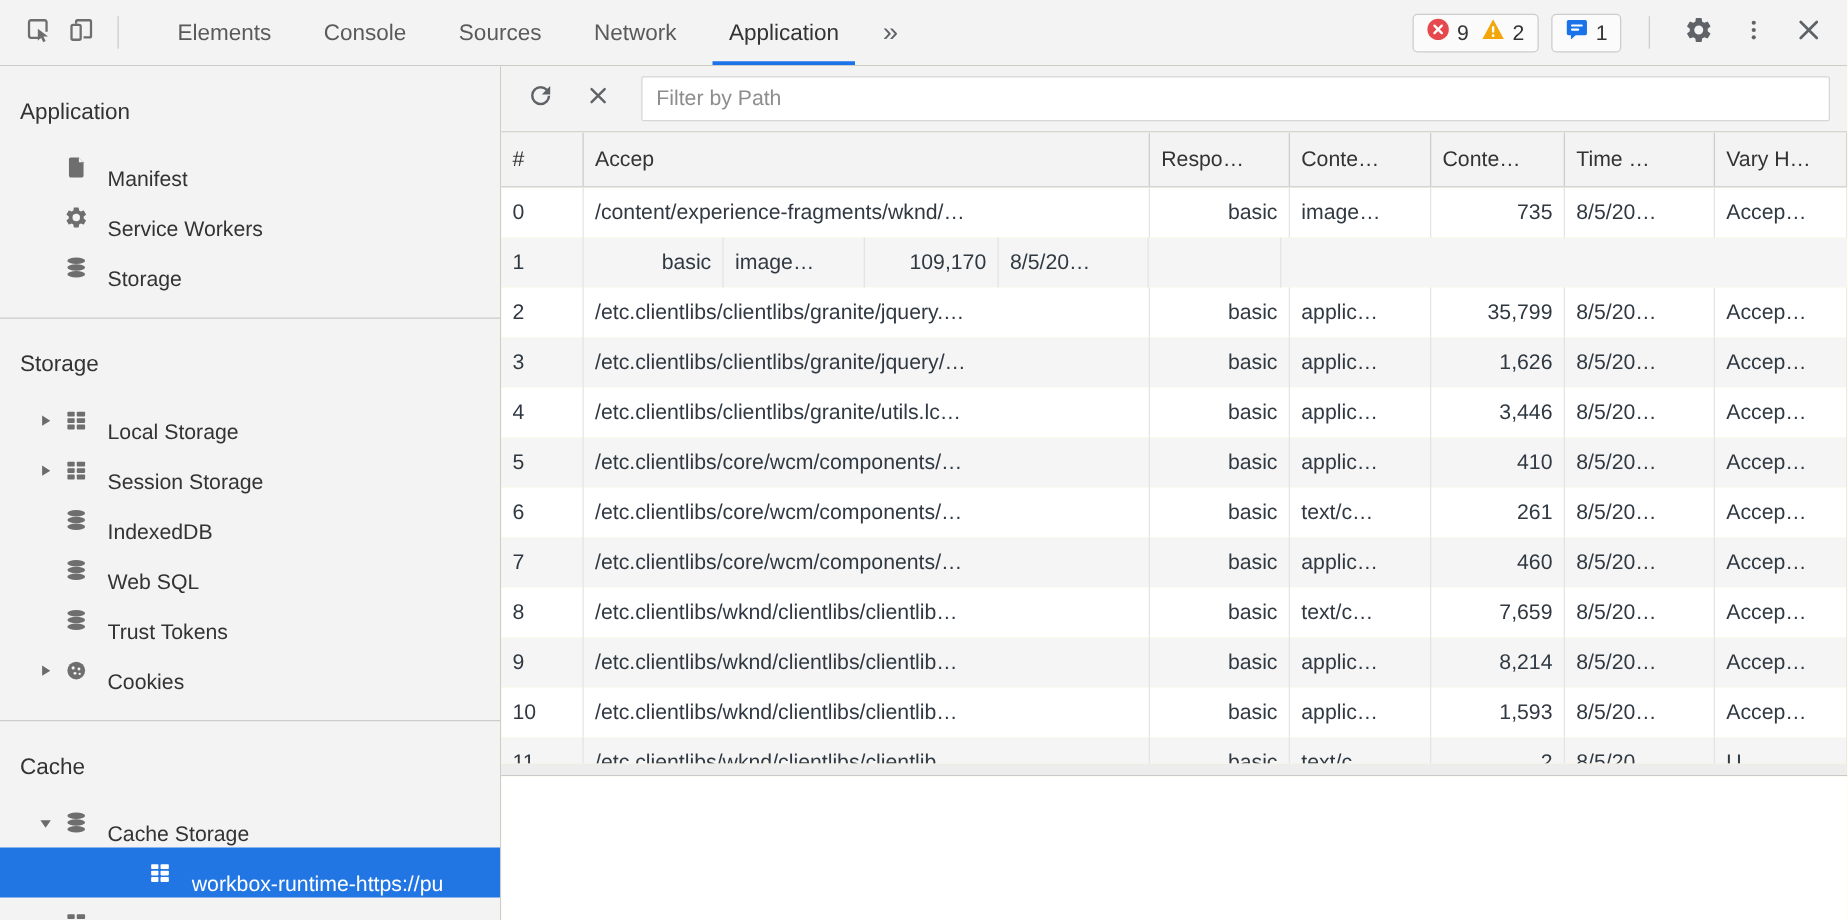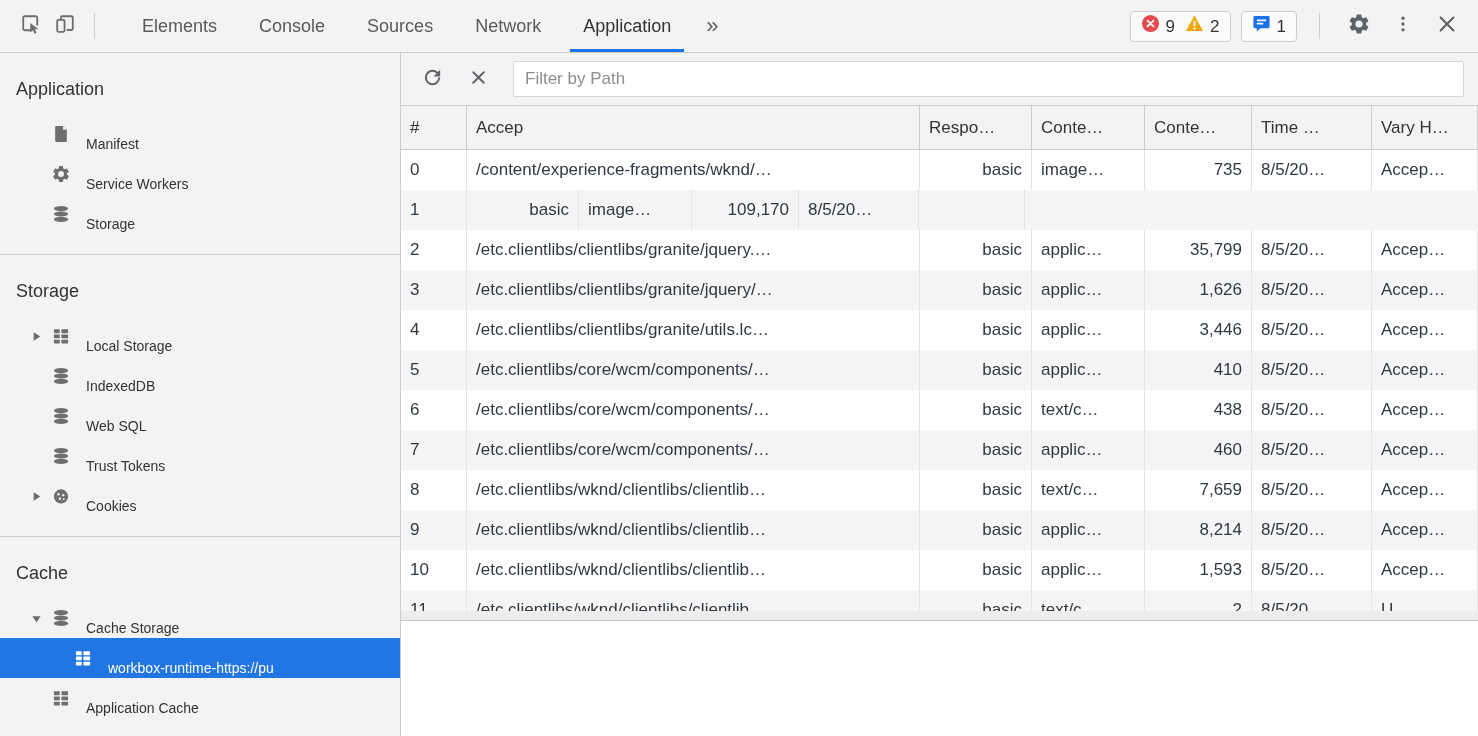--- a/index.html
+++ b/index.html
@@ -36,22 +36,22 @@
   .content{display:flex;height:683px;}
 
   
   .sidebar{width:401px;flex:none;background:var(--bar-bg);border-right:1px solid var(--border);overflow:hidden;}
   .section{border-bottom:1px solid var(--border);padding:24px 0 20px;}
   .section-title{font-size:18px;color:#333;padding:0 16px;height:24px;line-height:24px;margin-bottom:13px;}
   .item{height:40px;display:flex;align-items:center;cursor:pointer;white-space:nowrap;overflow:hidden;}
   .expander{width:21px;margin-left:30px;flex:none;display:flex;align-items:center;}
   .expander.none{visibility:hidden;}
   .icon-holder{width:20px;height:20px;flex:none;display:flex;align-items:center;justify-content:center;color:#6e6e6e;}
-  .item-label{margin-left:15px;font-size:14px;color:#333;overflow:hidden;white-space:nowrap;margin-top:20px;}
-  .item.indent{padding-left:22px;}
+  .item-label{margin-left:15px;font-size:17px;color:#333;overflow:hidden;white-space:nowrap;margin-top:20px;}
+  .item.indent{padding-left:22px;justify-content:center;}
   .item.selected{background:var(--selected-row);}
   .item.selected .icon-holder{color:#fff;}
   .item.selected .item-label{color:#fff;}
 
   
   .main{flex:1;min-width:0;display:flex;flex-direction:column;background:#fef9c3;}
   .filterbar{height:53px;flex:none;background:var(--bar-bg);border-bottom:1px solid var(--border);display:flex;align-items:center;}
   .fb-btn{width:34px;height:34px;margin-left:14px;display:flex;align-items:center;justify-content:center;cursor:pointer;}
   .fb-btn.clear{margin-left:12px;}
   .filter-input{flex:1;height:36px;margin:0 14px 0 18px;border:1px solid #d6d6d6;background:#fff;font-family:"Liberation Sans",sans-serif;font-size:17px;color:#333;padding:0 11px;outline:none;border-radius:2px;}
@@ -204,20 +204,38 @@
                   <rect x="12.5" y="4" width="8" height="4.6" rx=".8"></rect>
                   <rect x="3.5" y="10.2" width="7" height="4.6" rx=".8"></rect>
                   <rect x="12.5" y="10.2" width="8" height="4.6" rx=".8"></rect>
                   <rect x="3.5" y="16.4" width="7" height="4.6" rx=".8"></rect>
                   <rect x="12.5" y="16.4" width="8" height="4.6" rx=".8"></rect>
                 </svg>
               </span>
     <span class="item-label">Local Storage</span>
   </div>
             <div class="item">
+    <span class="expander">
+                <svg viewBox="0 0 14 14" width="13" height="13">
+                  <path fill="#6b6b6b" d="M4 2.5l7 4.5-7 4.5z"></path>
+                </svg>
+              </span>
+    <span class="icon-holder">
+                <svg viewBox="0 0 24 24" width="20" height="20" fill="currentColor">
+                  <rect x="3.5" y="4" width="7" height="4.6" rx=".8"></rect>
+                  <rect x="12.5" y="4" width="8" height="4.6" rx=".8"></rect>
+                  <rect x="3.5" y="10.2" width="7" height="4.6" rx=".8"></rect>
+                  <rect x="12.5" y="10.2" width="8" height="4.6" rx=".8"></rect>
+                  <rect x="3.5" y="16.4" width="7" height="4.6" rx=".8"></rect>
+                  <rect x="12.5" y="16.4" width="8" height="4.6" rx=".8"></rect>
+                </svg>
+              </span>
+    <span class="item-label">Session Storage</span>
+  </div>
+            <div class="item">
     <span class="expander none"></span>
     <span class="icon-holder">
                 <svg viewBox="0 0 24 24" width="20" height="20" fill="currentColor">
                   <ellipse cx="12" cy="5.5" rx="8.5" ry="3.1"></ellipse>
                   <ellipse cx="12" cy="12" rx="8.5" ry="3.1"></ellipse>
                   <ellipse cx="12" cy="18.5" rx="8.5" ry="3.1"></ellipse>
                 </svg>
               </span>
     <span class="item-label">IndexedDB</span>
   </div>
@@ -388,21 +406,21 @@
             <div class="cell" style="width: 113px;">applic…</div>
             <div class="cell num" style="width: 107px;">410</div>
             <div class="cell" style="width: 120px;">8/5/20…</div>
             <div class="cell" style="width: 106px;">Accep…</div>
           </div>
           <div class="row">
             <div class="cell" style="width: 66px;">6</div>
             <div class="cell" style="width: 453px;">/etc.clientlibs/core/wcm/components/…</div>
             <div class="cell num" style="width: 112px;">basic</div>
             <div class="cell" style="width: 113px;">text/c…</div>
-            <div class="cell num" style="width: 107px;">438</div>
+            <div class="cell num" style="width: 107px;">261</div>
             <div class="cell" style="width: 120px;">8/5/20…</div>
             <div class="cell" style="width: 106px;">Accep…</div>
           </div>
           <div class="row stripe">
             <div class="cell" style="width: 66px;">7</div>
             <div class="cell" style="width: 453px;">/etc.clientlibs/core/wcm/components/…</div>
             <div class="cell num" style="width: 112px;">basic</div>
             <div class="cell" style="width: 113px;">applic…</div>
             <div class="cell num" style="width: 107px;">460</div>
             <div class="cell" style="width: 120px;">8/5/20…</div>

